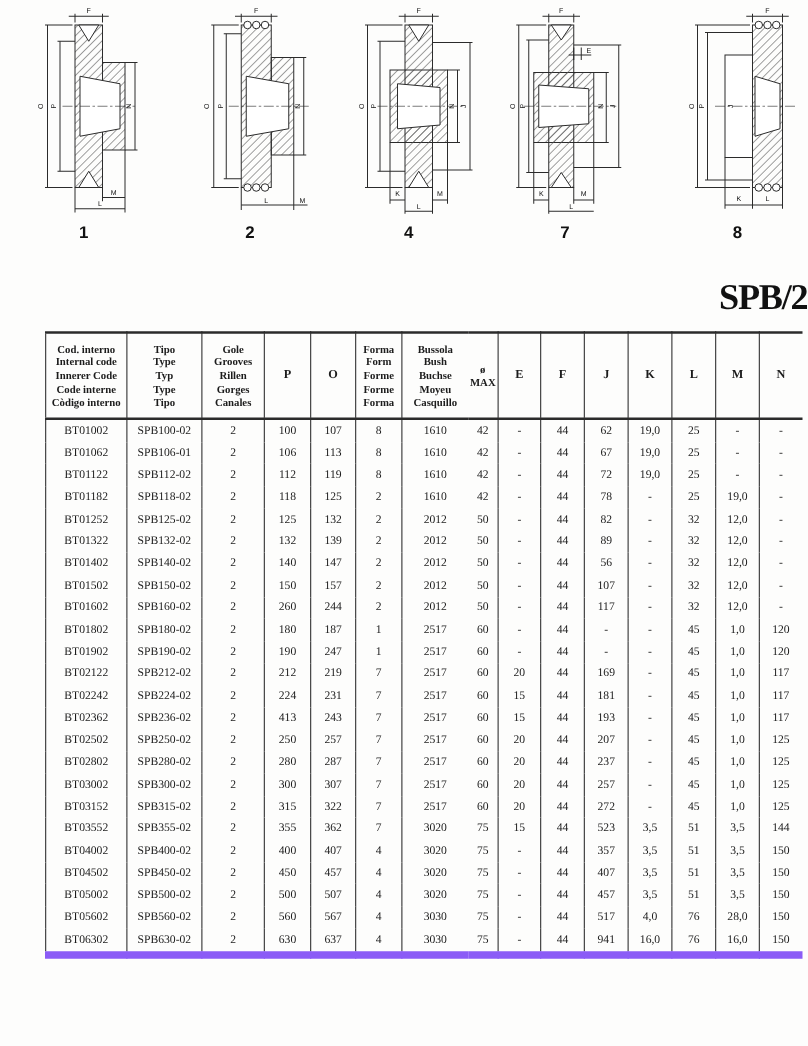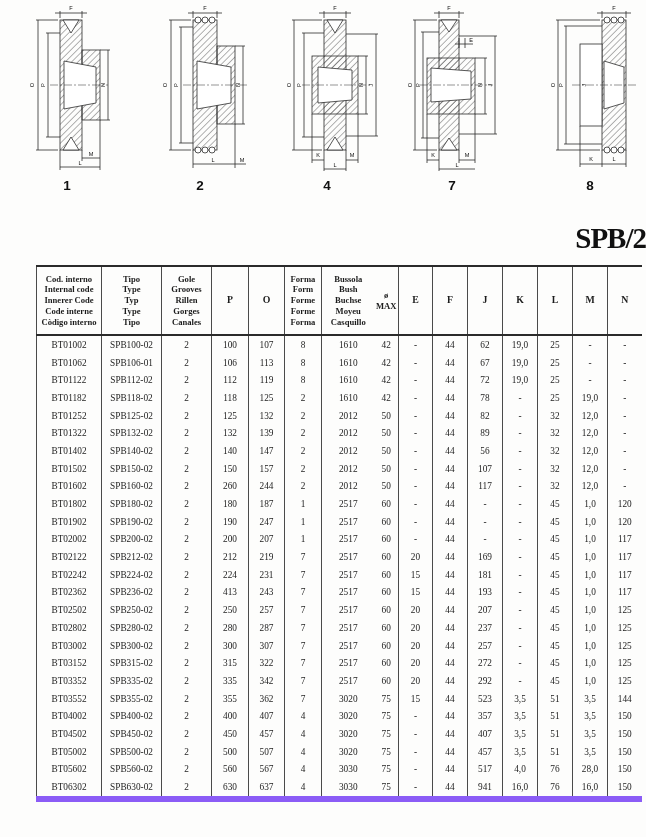--- a/index.html
+++ b/index.html
@@ -523,37 +523,20 @@
           <td class="c7">60</td>
           <td class="c8">-</td>
           <td class="c9">44</td>
           <td class="c10">-</td>
           <td class="c11">-</td>
           <td class="c12">45</td>
           <td class="c13">1,0</td>
           <td class="c14">120</td>
         </tr>
         <tr>
-          <td class="c0">BT02002</td>
-          <td class="c1">SPB200-02</td>
-          <td class="c2">2</td>
-          <td class="c3">200</td>
-          <td class="c4">207</td>
-          <td class="c5">1</td>
-          <td class="c6">2517</td>
-          <td class="c7">60</td>
-          <td class="c8">-</td>
-          <td class="c9">44</td>
-          <td class="c10">-</td>
-          <td class="c11">-</td>
-          <td class="c12">45</td>
-          <td class="c13">1,0</td>
-          <td class="c14">117</td>
-        </tr>
-        <tr>
           <td class="c0">BT02122</td>
           <td class="c1">SPB212-02</td>
           <td class="c2">2</td>
           <td class="c3">212</td>
           <td class="c4">219</td>
           <td class="c5">7</td>
           <td class="c6">2517</td>
           <td class="c7">60</td>
           <td class="c8">20</td>
           <td class="c9">44</td>
@@ -653,37 +636,20 @@
           <td class="c1">SPB315-02</td>
           <td class="c2">2</td>
           <td class="c3">315</td>
           <td class="c4">322</td>
           <td class="c5">7</td>
           <td class="c6">2517</td>
           <td class="c7">60</td>
           <td class="c8">20</td>
           <td class="c9">44</td>
           <td class="c10">272</td>
-          <td class="c11">-</td>
-          <td class="c12">45</td>
-          <td class="c13">1,0</td>
-          <td class="c14">125</td>
-        </tr>
-        <tr>
-          <td class="c0">BT03352</td>
-          <td class="c1">SPB335-02</td>
-          <td class="c2">2</td>
-          <td class="c3">335</td>
-          <td class="c4">342</td>
-          <td class="c5">7</td>
-          <td class="c6">2517</td>
-          <td class="c7">60</td>
-          <td class="c8">20</td>
-          <td class="c9">44</td>
-          <td class="c10">292</td>
           <td class="c11">-</td>
           <td class="c12">45</td>
           <td class="c13">1,0</td>
           <td class="c14">125</td>
         </tr>
         <tr>
           <td class="c0">BT03552</td>
           <td class="c1">SPB355-02</td>
           <td class="c2">2</td>
           <td class="c3">355</td>

